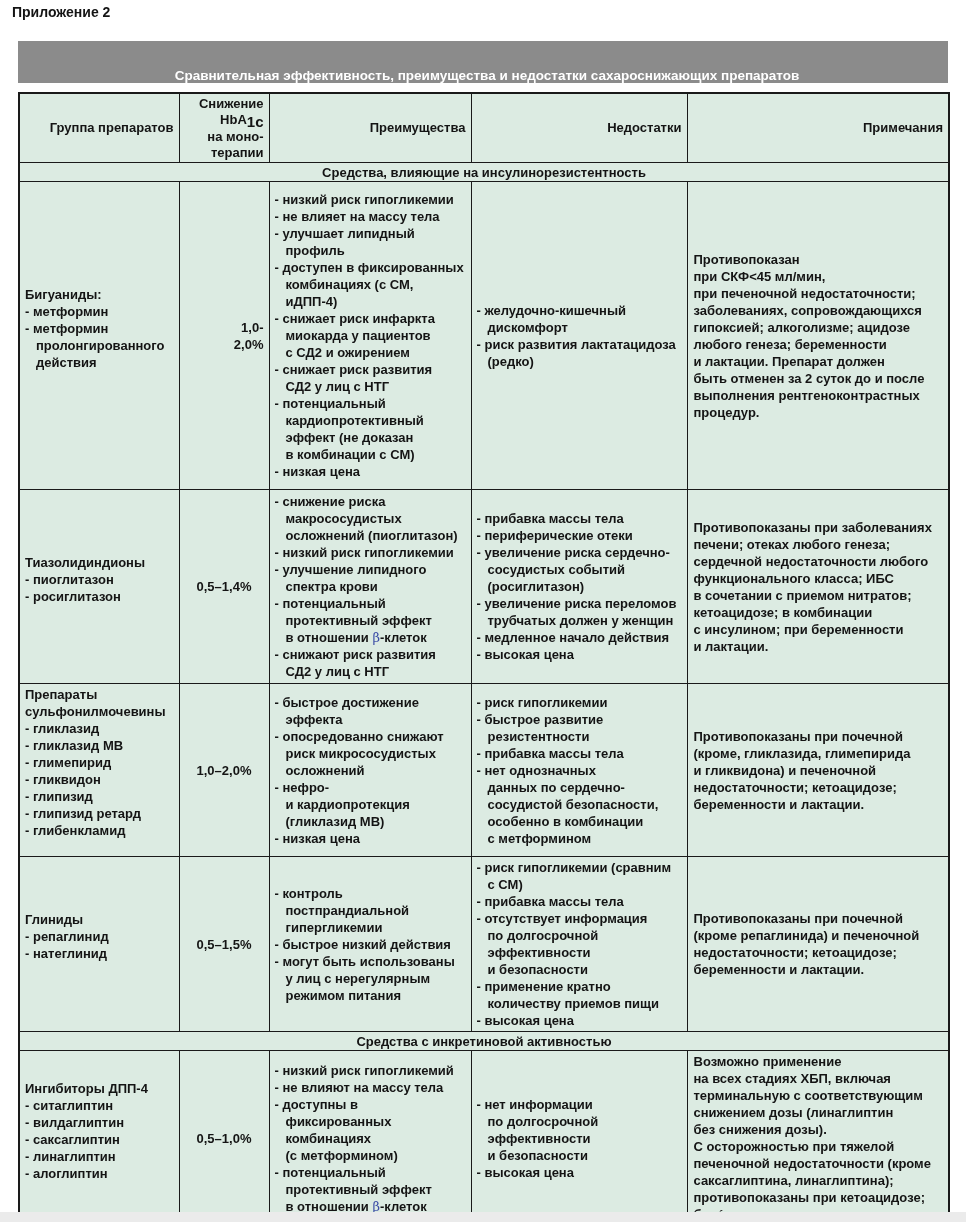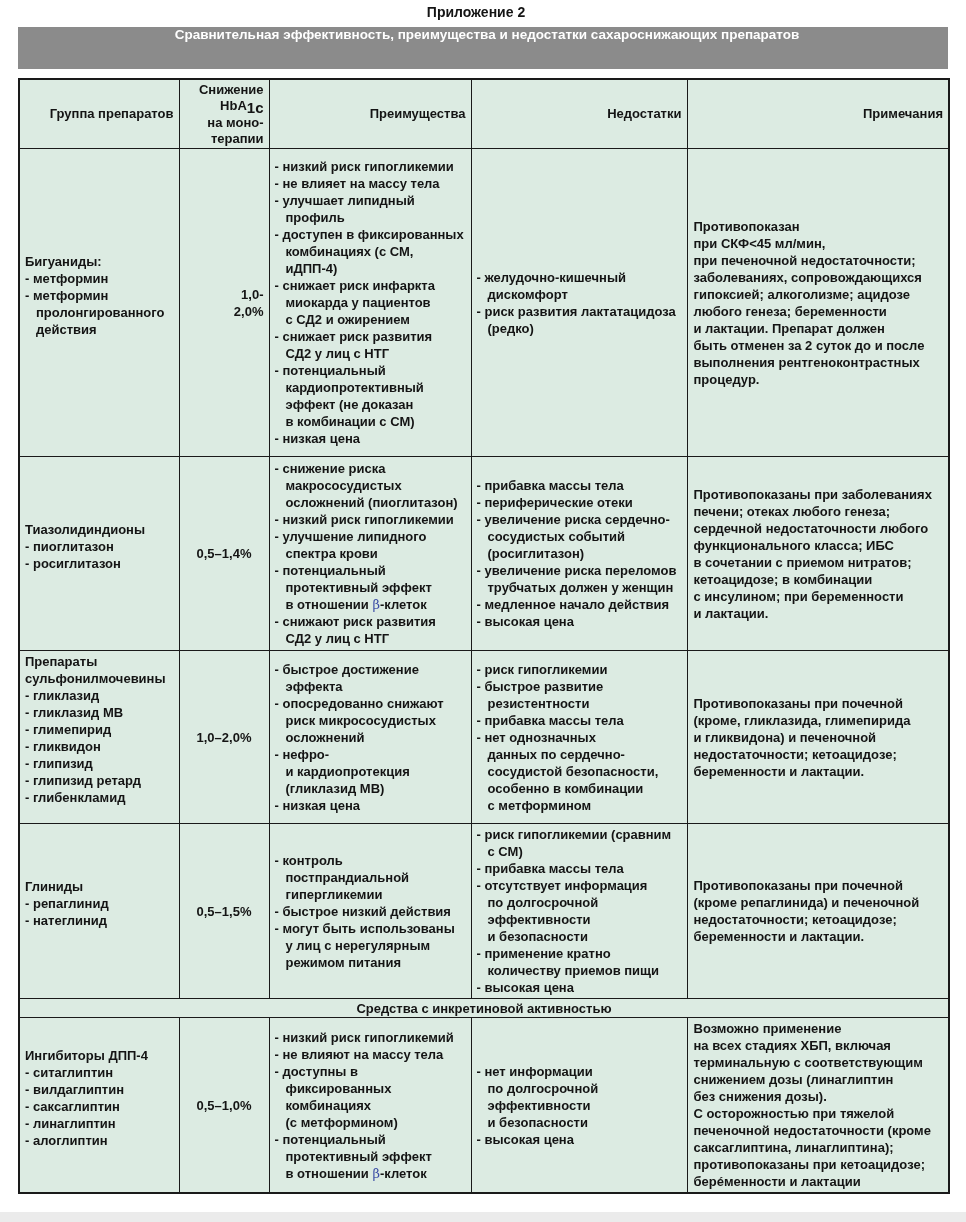--- a/index.html
+++ b/index.html
@@ -11,26 +11,26 @@
     --page_bottom_bg:#ebebeb;
   }
   *{box-sizing:border-box;margin:0;padding:0;}
   html,body{background:#ffffff;}
   body{
     width:966px;height:1222px;position:relative;overflow:hidden;
     font-family:"Liberation Sans", sans-serif;
     font-weight:700;color:var(--text_color);
   }
   .corner-label{
-    text-align:center;padding:3px 14px 0 0;font-size:14px;line-height:18px;
+    text-align:left;padding:3px 14px 0 12px;font-size:14px;line-height:18px;
   }
   .title-bar{
-    margin:6px auto 0 18px;width:930px;height:42px;
+    margin:20px auto 0 18px;width:930px;height:42px;
     background:var(--title_bar_bg);
-    display:flex;align-items:flex-start;justify-content:center;padding-left:8px;
+    display:flex;align-items:flex-end;justify-content:center;padding-left:8px;
   }
   .title-bar .title-text{
     color:#ffffff;font-size:13.5px;text-align:center;
   }
   table.drug-table{
     margin:9px 0 0 18px;width:930px;table-layout:fixed;
     border-collapse:collapse;border:2px solid var(--border_color);
     background:var(--cell_bg);
   }
   col.c-group{width:160px;}
@@ -96,20 +96,23 @@
   <tbody>
       <tr>
     <th>Группа препаратов</th>
     <th><span class="pre">Снижение</span><br><span>HbA</span><span class="hba-sub">1c</span><br><span class="pre">на моно-
 терапии</span></th>
     <th>Преимущества</th>
     <th>Недостатки</th>
     <th>Примечания</th>
   </tr>
 
+  <tr class="section-row">
+    <td colspan="5">Средства, влияющие на инсулинорезистентность</td>
+  </tr>
 
   <tr class="r1">
     <td class="group-cell">
       <div class="group-title">Бигуаниды:</div>
       <ul class="dash-list">
             <li>метформин</li>
             <li>метформин
 пролонгированного
 действия</li>
           </ul>

